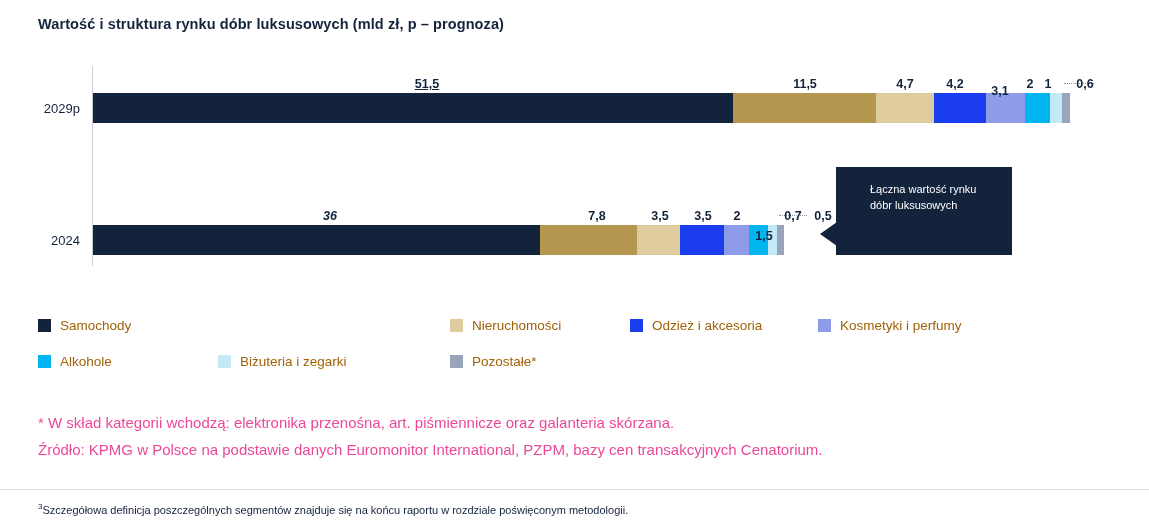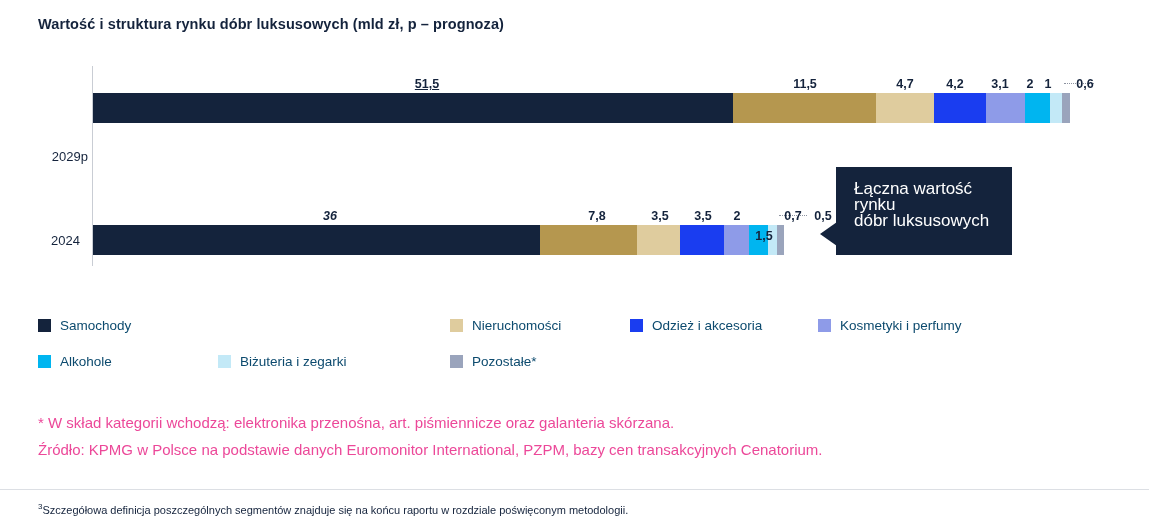--- a/index.html
+++ b/index.html
@@ -57,21 +57,21 @@
     height: 30px;
   }
 
   .row-label {
     position: absolute;
     font-size: 13px;
     color: #14233c;
     text-align: right;
     width: 70px;
   }
-  .row-label-2029 { left: 18px; top: 101px; margin-top: 48px; }
+  .row-label-2029 { left: 10px; top: 101px; }
   .row-label-2024 { left: 10px; top: 233px; }
 
   .val {
     position: absolute;
     font-size: 12.5px;
     font-weight: bold;
     color: #14233c;
     text-align: center;
     white-space: nowrap;
     transform: translateX(-50%);
@@ -92,22 +92,23 @@
     left: 836px;
     top: 167px;
     width: 176px;
     height: 88px;
     background: #14233c;
     color: #ffffff;
     box-sizing: border-box;
     padding: 14px 14px 10px 18px;
   }
   .callout-text {
-    font-size: 17px;
+    font-size: 11px;
     line-height: 16px;
+    margin-left: 16px;
   }
   .callout-value {
     font-size: 15px;
     font-weight: bold;
     margin-top: 6px;
   }
   .callout-tail {
     position: absolute;
     left: 820px;
     top: 222px;
@@ -131,21 +132,21 @@
     width: 1080px;
     height: 22px;
   }
   .legend-row-1 { top: 0; }
   .legend-row-2 { top: 36px; }
   .legend-item {
     position: absolute;
     display: flex;
     align-items: center;
     font-size: 13.5px;
-    color: #0c4a6e;
+    color: #a16207;
     white-space: nowrap;
   }
   .swatch {
     width: 13px;
     height: 13px;
     margin-right: 9px;
     flex: 0 0 auto;
   }
 
   .footnote {
@@ -210,21 +211,21 @@
   </div>
 </div>
 
 <div class="row-label row-label-2029">2029p</div>
 <div class="row-label row-label-2024">2024</div>
 
 <div class="val val-2029" style="left:427px;text-decoration:underline;">51,5</div>
 <div class="val val-2029" style="left:805px;">11,5</div>
 <div class="val val-2029" style="left:905px;">4,7</div>
 <div class="val val-2029" style="left:955px;">4,2</div>
-<div class="val val-2029" style="left:1000px;">3,1</div>
+<div class="val val-2029" style="left:1000px;margin-top:7px;">3,1</div>
 <div class="val val-2029" style="left:1030px;">2</div>
 <div class="val val-2029" style="left:1048px;">1</div>
 <div class="val val-2029" style="left:1085px;">0,6</div>
 
 <div class="val val-2024" style="left:330px;font-style:italic;">36</div>
 <div class="val val-2024" style="left:597px;">7,8</div>
 <div class="val val-2024" style="left:660px;">3,5</div>
 <div class="val val-2024" style="left:703px;">3,5</div>
 <div class="val val-2024" style="left:737px;">2</div>
 <div class="val val-2024" style="left:764px;margin-top:20px;">1,5</div>

